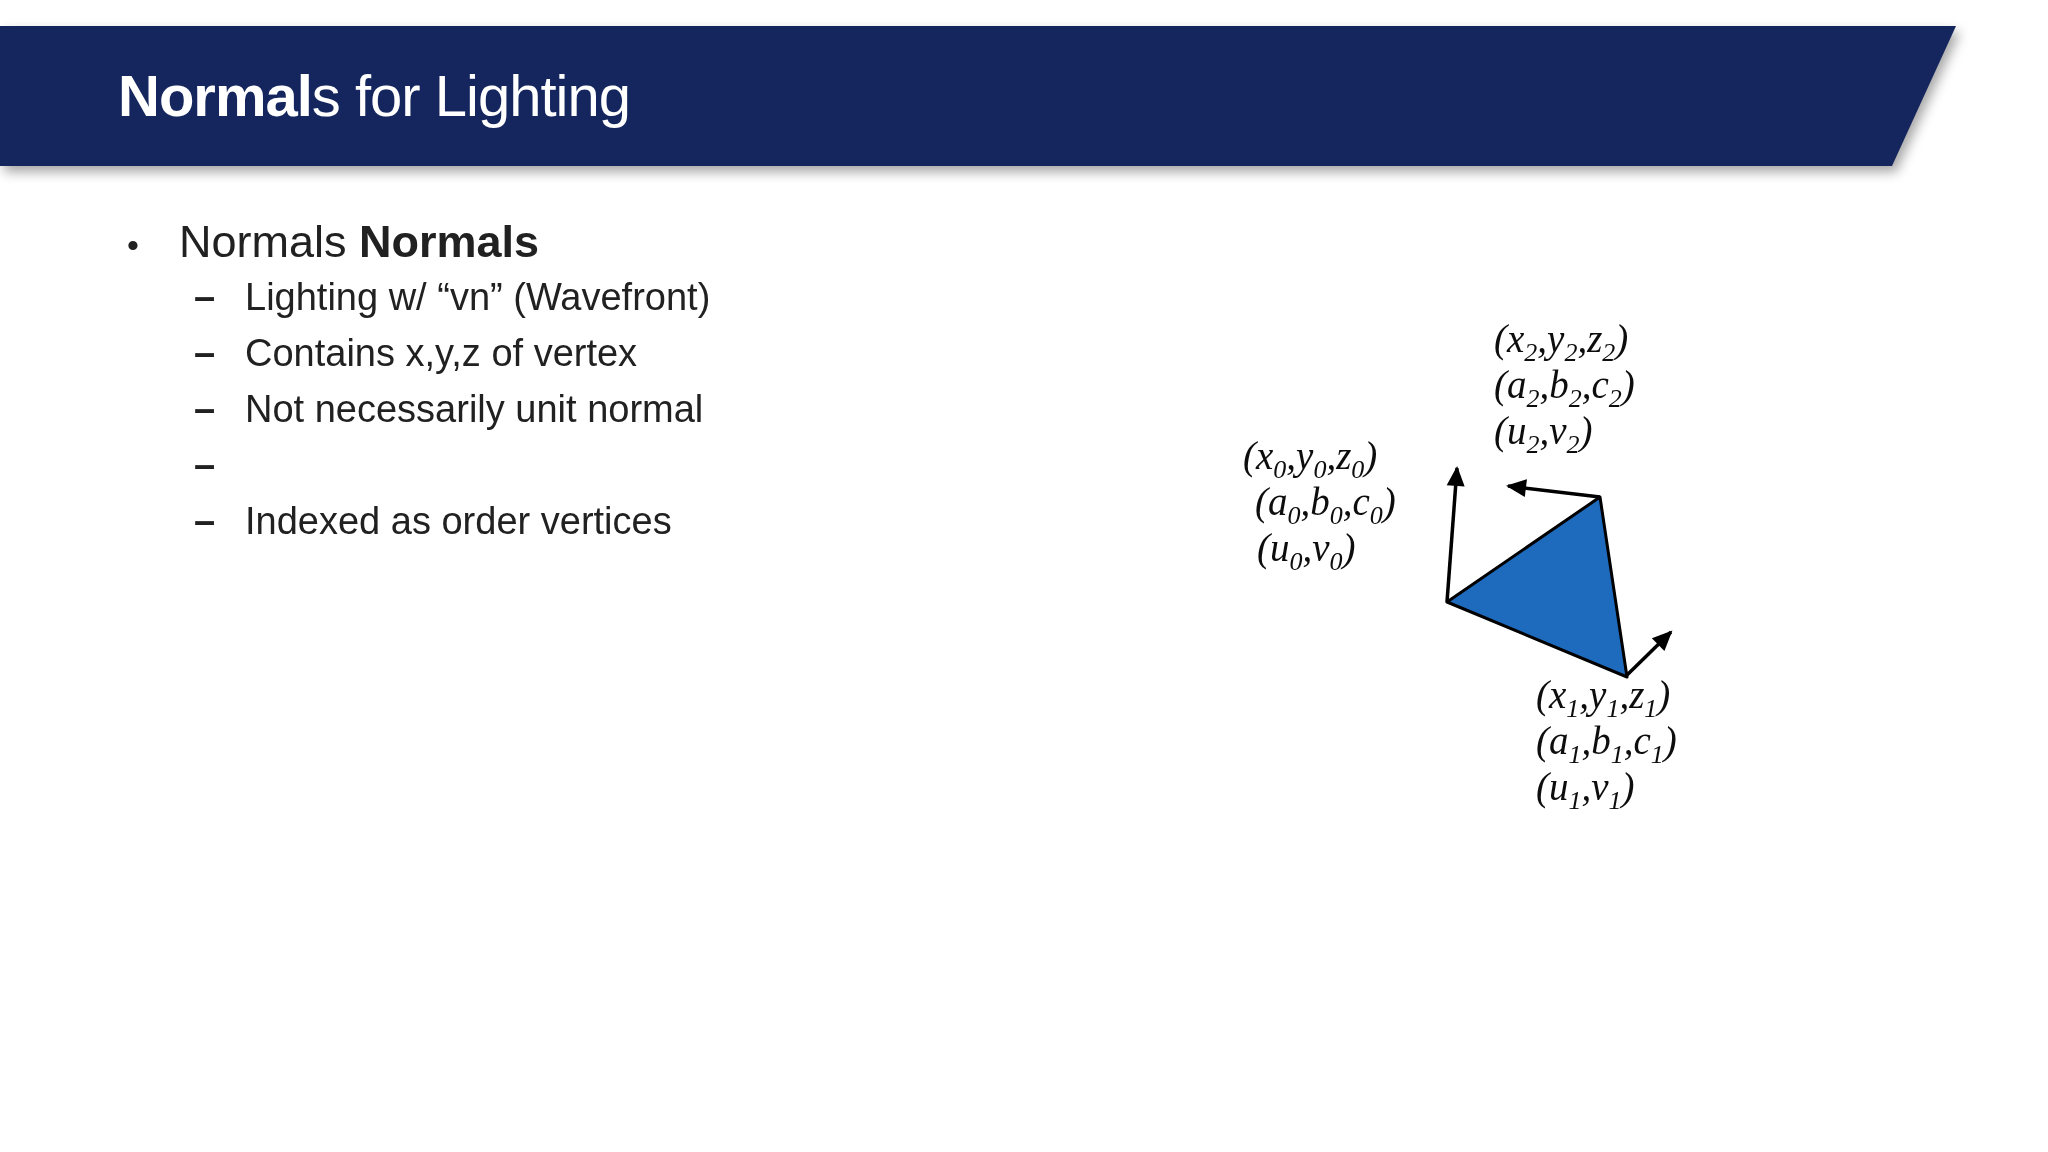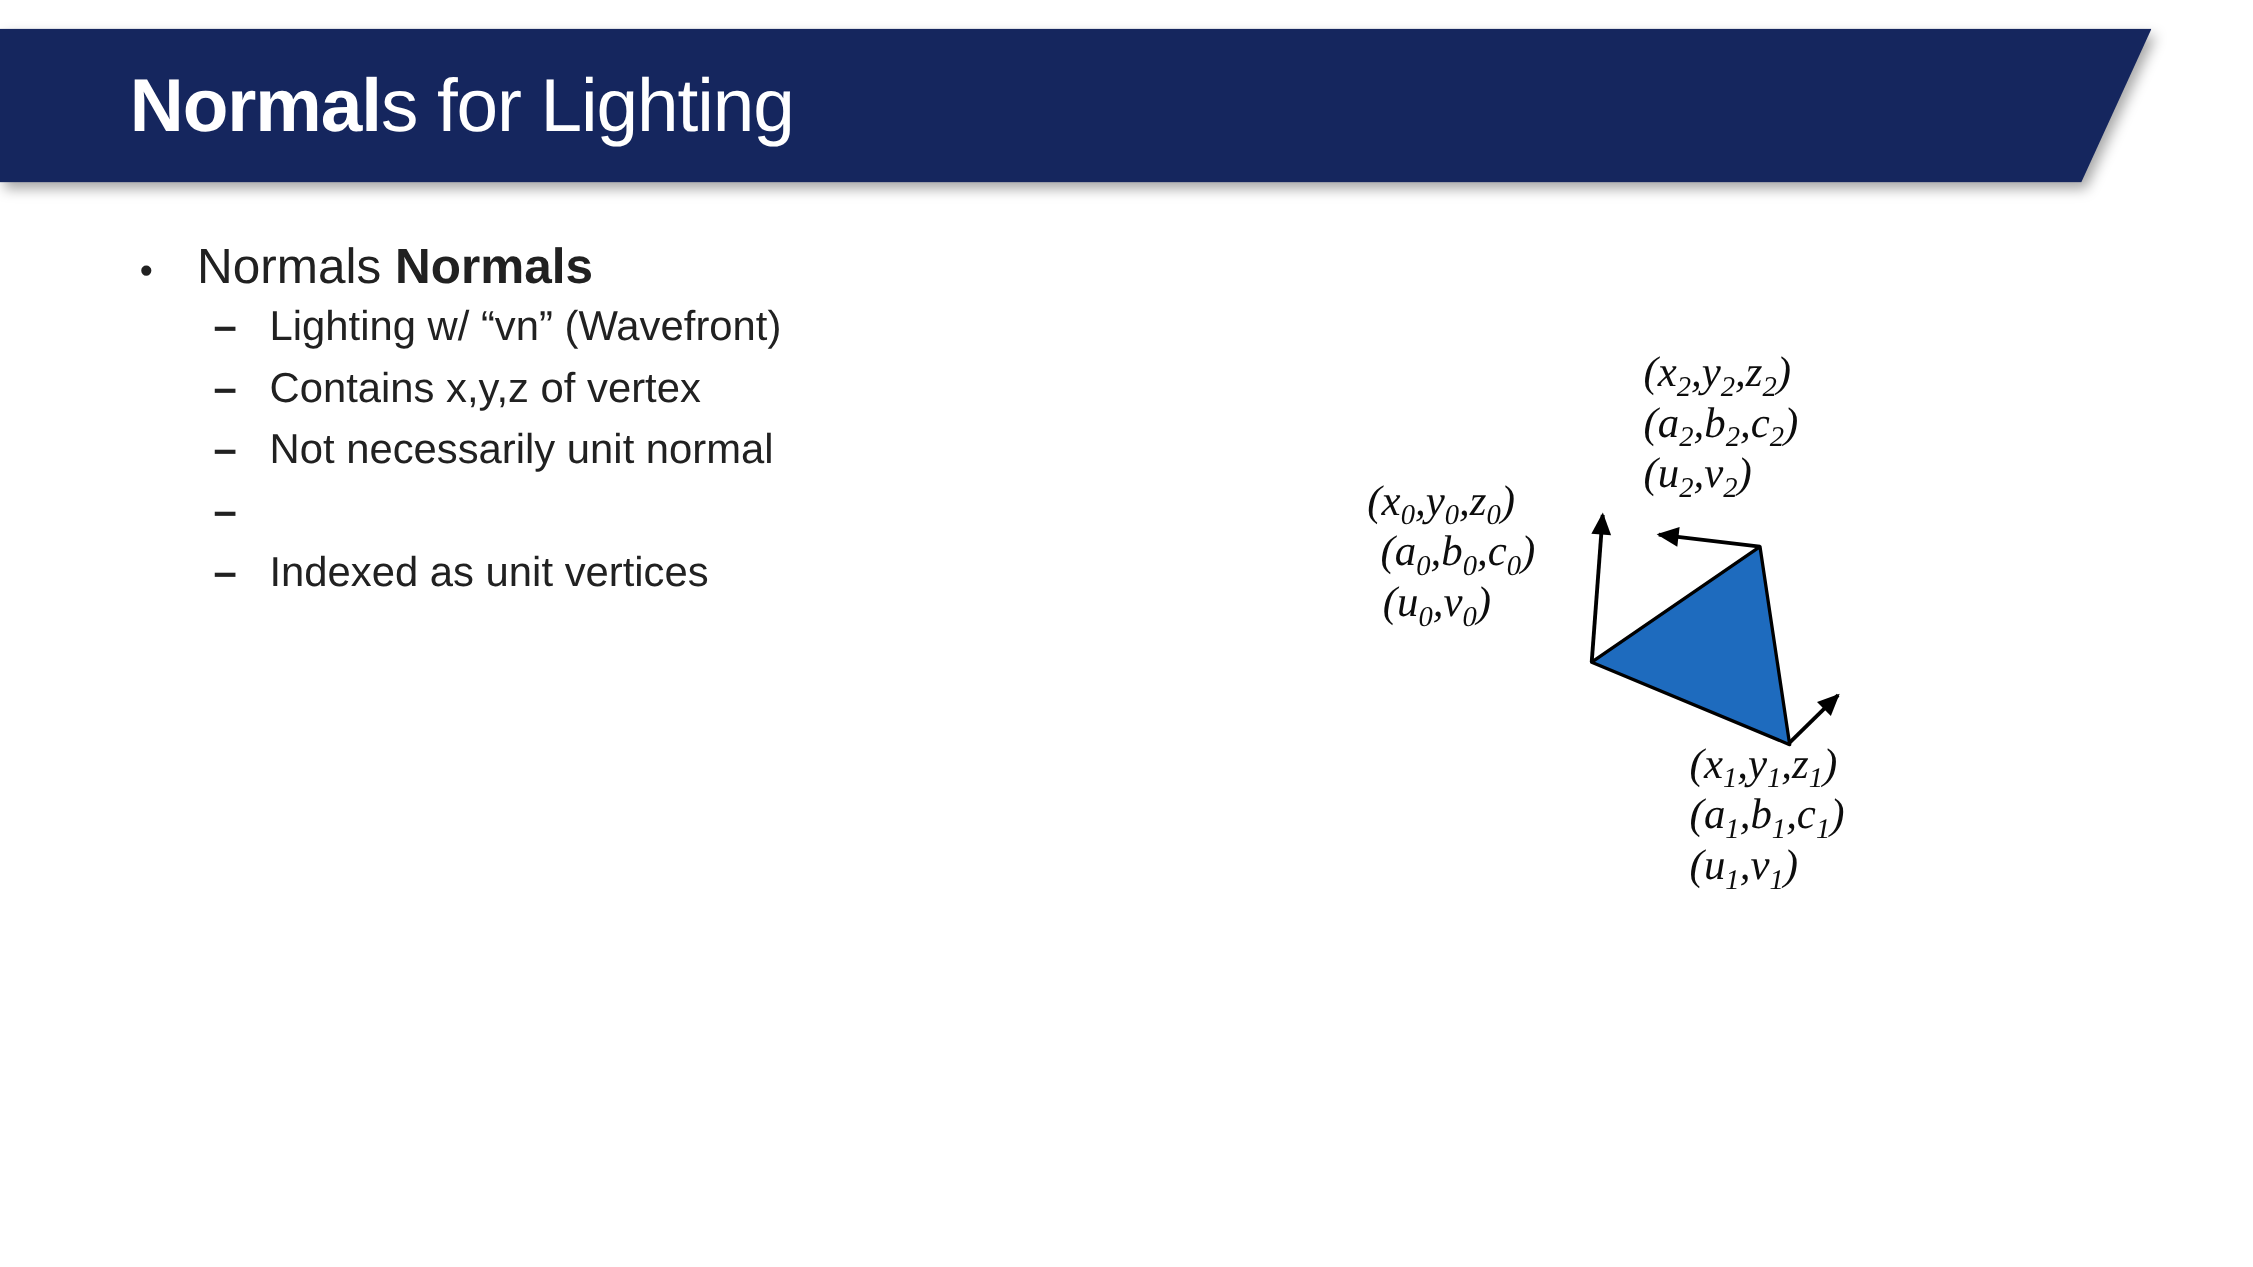--- a/index.html
+++ b/index.html
@@ -28,21 +28,21 @@
     height: 140px;
     background: var(--banner, #15265E);
     clip-path: polygon(0 0, 100% 0, calc(100% - 64px) 100%, 0 100%);
     display: flex;
     align-items: center;
     padding-left: 118px;
     box-sizing: border-box;
   }
   .banner h1 {
     margin: 0;
-    font-size: 68px;
+    font-size: 58px;
     line-height: 1;
     color: var(--title-text, #ffffff);
     font-weight: 400;
     letter-spacing: -1px;
     white-space: nowrap;
   }
   .banner h1 .title-bold { font-weight: 700; }
 
   
   .bullet-main {
@@ -134,21 +134,21 @@
     </li>
     <li>
       <span class="dash">–</span>
       <span>Not necessarily unit normal</span>
     </li>
     <li>
       <span class="dash">–</span>
     </li>
     <li>
       <span class="dash">–</span>
-      <span>Indexed as unit vertices</span>
+      <span>Indexed as order vertices</span>
     </li>
   </ul>
 
   <div class="vlabel" id="label-v2">
     <div>(x<sub>2</sub>,y<sub>2</sub>,z<sub>2</sub>)</div>
     <div>(a<sub>2</sub>,b<sub>2</sub>,c<sub>2</sub>)</div>
     <div>(u<sub>2</sub>,v<sub>2</sub>)</div>
   </div>
   <div class="vlabel" id="label-v0">
     <div>(x<sub>0</sub>,y<sub>0</sub>,z<sub>0</sub>)</div>

